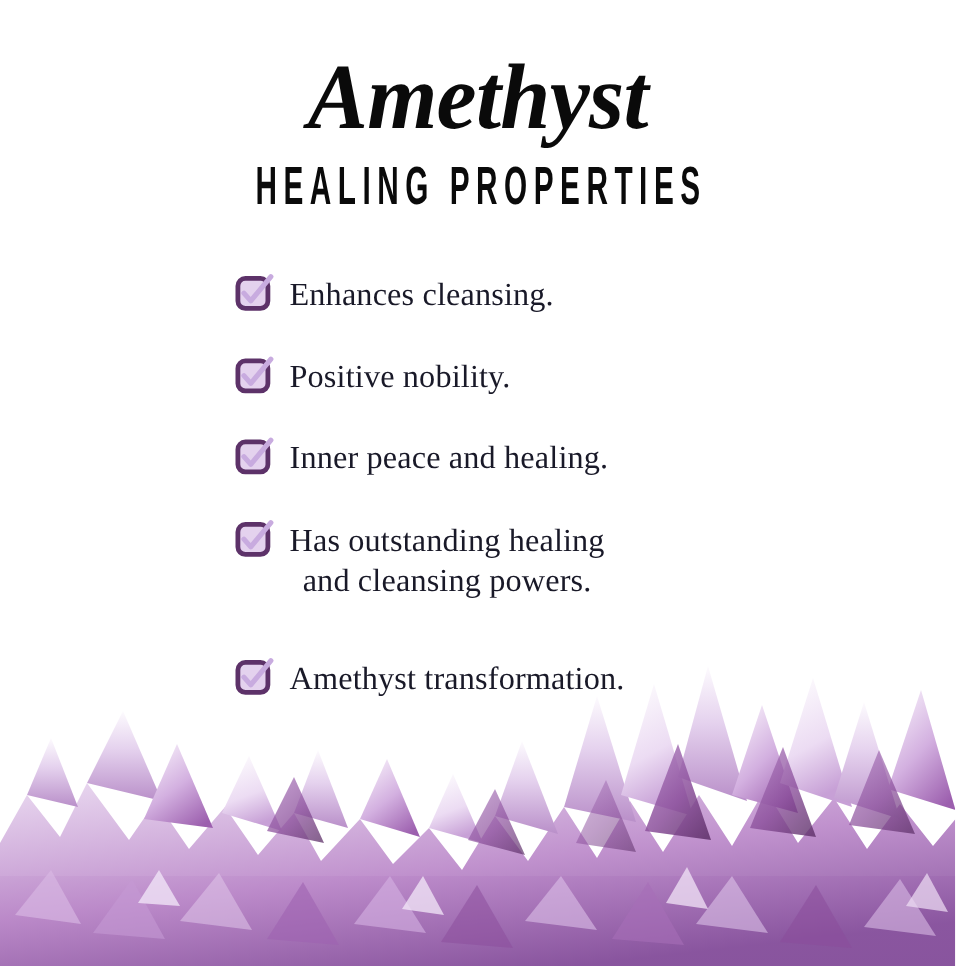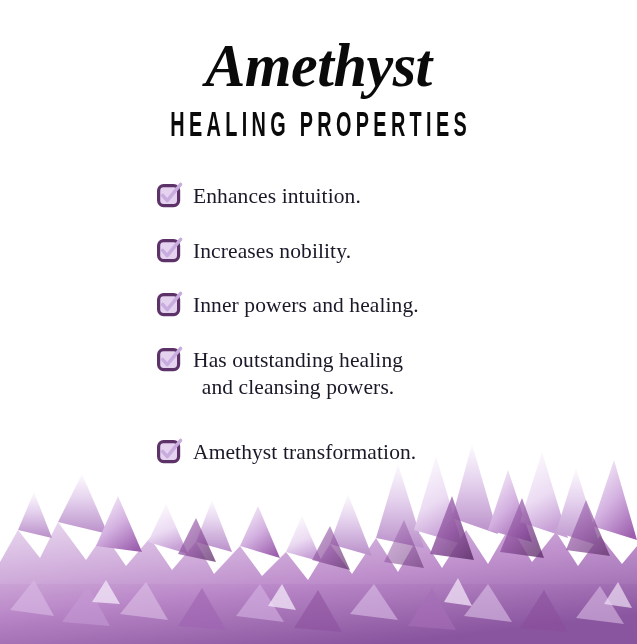--- a/index.html
+++ b/index.html
@@ -111,41 +111,41 @@
 
   <ul class="list">
 
     <li class="list-item">
       <span class="checkbox-icon">
         <svg viewBox="0 0 25 25">
           <rect x="1.6" y="2.6" width="20" height="20" rx="5" ry="5" fill="#e4d2ee" stroke="#5d3269" stroke-width="3.2"></rect>
           <path d="M5.6 12.4 L10.2 17.6 L23.6 1.4" fill="none" stroke="#c8abdf" stroke-width="3.4" stroke-linecap="round" stroke-linejoin="round"></path>
         </svg>
       </span>
-      <span class="item-text">Enhances intuition.</span>
-    </li>
-
-    <li class="list-item">
-      <span class="checkbox-icon">
-        <svg viewBox="0 0 25 25">
-          <rect x="1.6" y="2.6" width="20" height="20" rx="5" ry="5" fill="#e4d2ee" stroke="#5d3269" stroke-width="3.2"></rect>
-          <path d="M5.6 12.4 L10.2 17.6 L23.6 1.4" fill="none" stroke="#c8abdf" stroke-width="3.4" stroke-linecap="round" stroke-linejoin="round"></path>
-        </svg>
-      </span>
-      <span class="item-text">Increases nobility.</span>
-    </li>
-
-    <li class="list-item">
-      <span class="checkbox-icon">
-        <svg viewBox="0 0 25 25">
-          <rect x="1.6" y="2.6" width="20" height="20" rx="5" ry="5" fill="#e4d2ee" stroke="#5d3269" stroke-width="3.2"></rect>
-          <path d="M5.6 12.4 L10.2 17.6 L23.6 1.4" fill="none" stroke="#c8abdf" stroke-width="3.4" stroke-linecap="round" stroke-linejoin="round"></path>
-        </svg>
-      </span>
-      <span class="item-text">Inner powers and healing.</span>
+      <span class="item-text">Enhances cleansing.</span>
+    </li>
+
+    <li class="list-item">
+      <span class="checkbox-icon">
+        <svg viewBox="0 0 25 25">
+          <rect x="1.6" y="2.6" width="20" height="20" rx="5" ry="5" fill="#e4d2ee" stroke="#5d3269" stroke-width="3.2"></rect>
+          <path d="M5.6 12.4 L10.2 17.6 L23.6 1.4" fill="none" stroke="#c8abdf" stroke-width="3.4" stroke-linecap="round" stroke-linejoin="round"></path>
+        </svg>
+      </span>
+      <span class="item-text">Positive nobility.</span>
+    </li>
+
+    <li class="list-item">
+      <span class="checkbox-icon">
+        <svg viewBox="0 0 25 25">
+          <rect x="1.6" y="2.6" width="20" height="20" rx="5" ry="5" fill="#e4d2ee" stroke="#5d3269" stroke-width="3.2"></rect>
+          <path d="M5.6 12.4 L10.2 17.6 L23.6 1.4" fill="none" stroke="#c8abdf" stroke-width="3.4" stroke-linecap="round" stroke-linejoin="round"></path>
+        </svg>
+      </span>
+      <span class="item-text">Inner peace and healing.</span>
     </li>
 
     <li class="list-item tight">
       <span class="checkbox-icon">
         <svg viewBox="0 0 25 25">
           <rect x="1.6" y="2.6" width="20" height="20" rx="5" ry="5" fill="#e4d2ee" stroke="#5d3269" stroke-width="3.2"></rect>
           <path d="M5.6 12.4 L10.2 17.6 L23.6 1.4" fill="none" stroke="#c8abdf" stroke-width="3.4" stroke-linecap="round" stroke-linejoin="round"></path>
         </svg>
       </span>
       <span class="item-text two-line">Has outstanding healing

